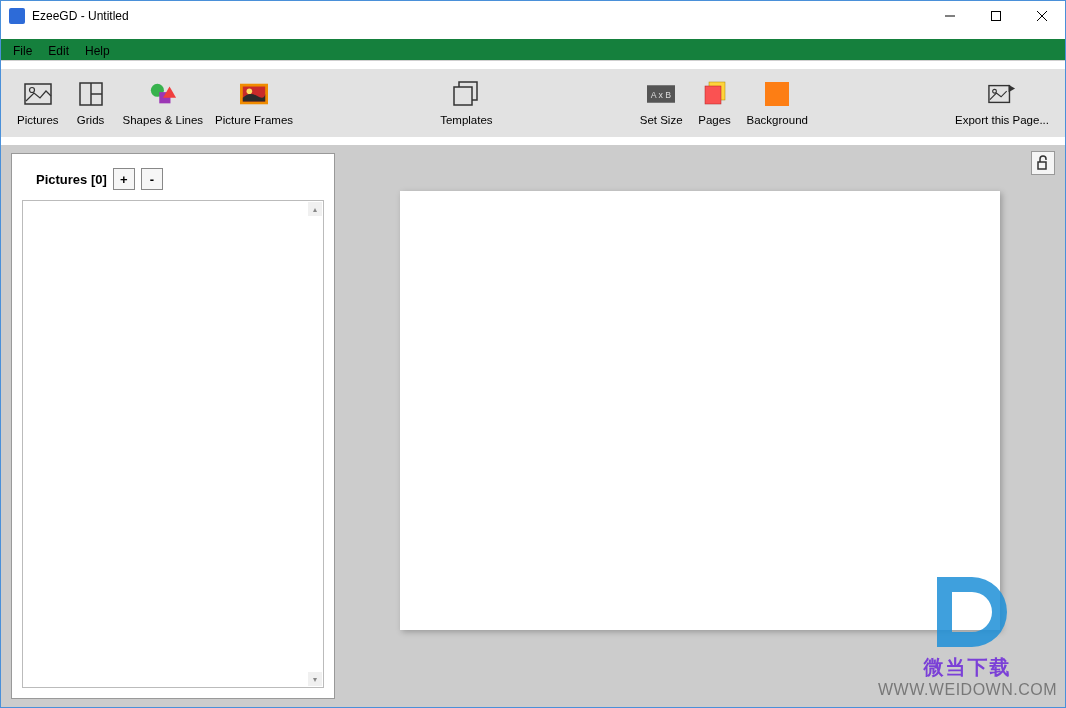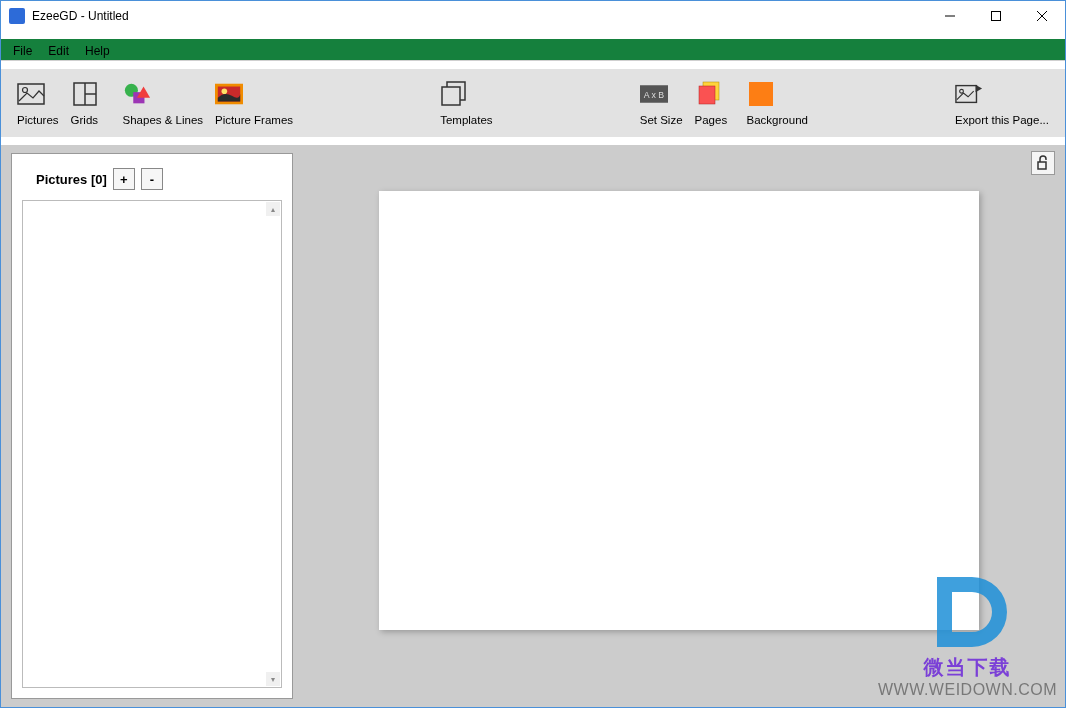--- a/index.html
+++ b/index.html
@@ -14,30 +14,30 @@
 .window-controls { display: flex; height: 100%; }
 .win-btn { width: 46px; height: 100%; display: flex; align-items: center; justify-content: center; cursor: pointer; }
 .win-btn svg { width: 10px; height: 10px; }
 
 
 .menubar { height: 22px; background: #15803d; display: flex; align-items: flex-end; padding-left: 4px; border-bottom: 1px solid #d0d0d0; }
 .menu-item { padding: 2px 8px; cursor: pointer; font-size: 12px; color: #000; }
 
 
 .toolbar { height: 68px; background: #e2e2e2; display: flex; align-items: center; padding: 0 10px; gap: 0; }
-.toolbar-item { display: flex; flex-direction: column; align-items: flex-start; justify-content: center; min-width: 52px; height: 60px; cursor: pointer; padding: 2px 6px; }
+.toolbar-item { display: flex; flex-direction: column; align-items: center; justify-content: center; min-width: 52px; height: 60px; cursor: pointer; padding: 2px 6px; }
 .toolbar-icon { width: 28px; height: 28px; margin-bottom: 6px; display: flex; align-items: center; justify-content: center; }
 .toolbar-label { font-size: 11.5px; color: #000; white-space: nowrap; }
 .toolbar-flex { flex: 1; }
 
 
 .main { flex: 1; display: flex; background: #cccccc; overflow: hidden; position: relative; }
 
 
-.side-panel { width: 282px; background: #fff; margin: 8px 0 8px 10px; border: 1px solid #999; display: flex; flex-direction: column; padding: 14px 10px 10px 10px; }
+.side-panel { width: 324px; background: #fff; margin: 8px 0 8px 10px; border: 1px solid #999; display: flex; flex-direction: column; padding: 14px 10px 10px 10px; }
 .panel-header { display: flex; align-items: center; gap: 6px; margin-bottom: 10px; padding-left: 14px; }
 .panel-title { font-weight: bold; font-size: 13px; }
 .small-btn { width: 22px; height: 22px; border: 1px solid #888; background: #f6f6f6; display: flex; align-items: center; justify-content: center; cursor: pointer; font-size: 13px; font-weight: bold; }
 .panel-list { flex: 1; border: 1px solid #bbb; background: #fff; position: relative; }
 .panel-scroll { position: absolute; right: 1px; top: 1px; bottom: 1px; width: 14px; }
 .scroll-arrow { width: 14px; height: 14px; background: #f0f0f0; display: flex; align-items: center; justify-content: center; font-size: 8px; color: #888; }
 .scroll-arrow.bottom { position: absolute; bottom: 0; }
 
 
 .canvas-area { flex: 1; position: relative; display: flex; align-items: flex-start; justify-content: center; padding-top: 46px; }

